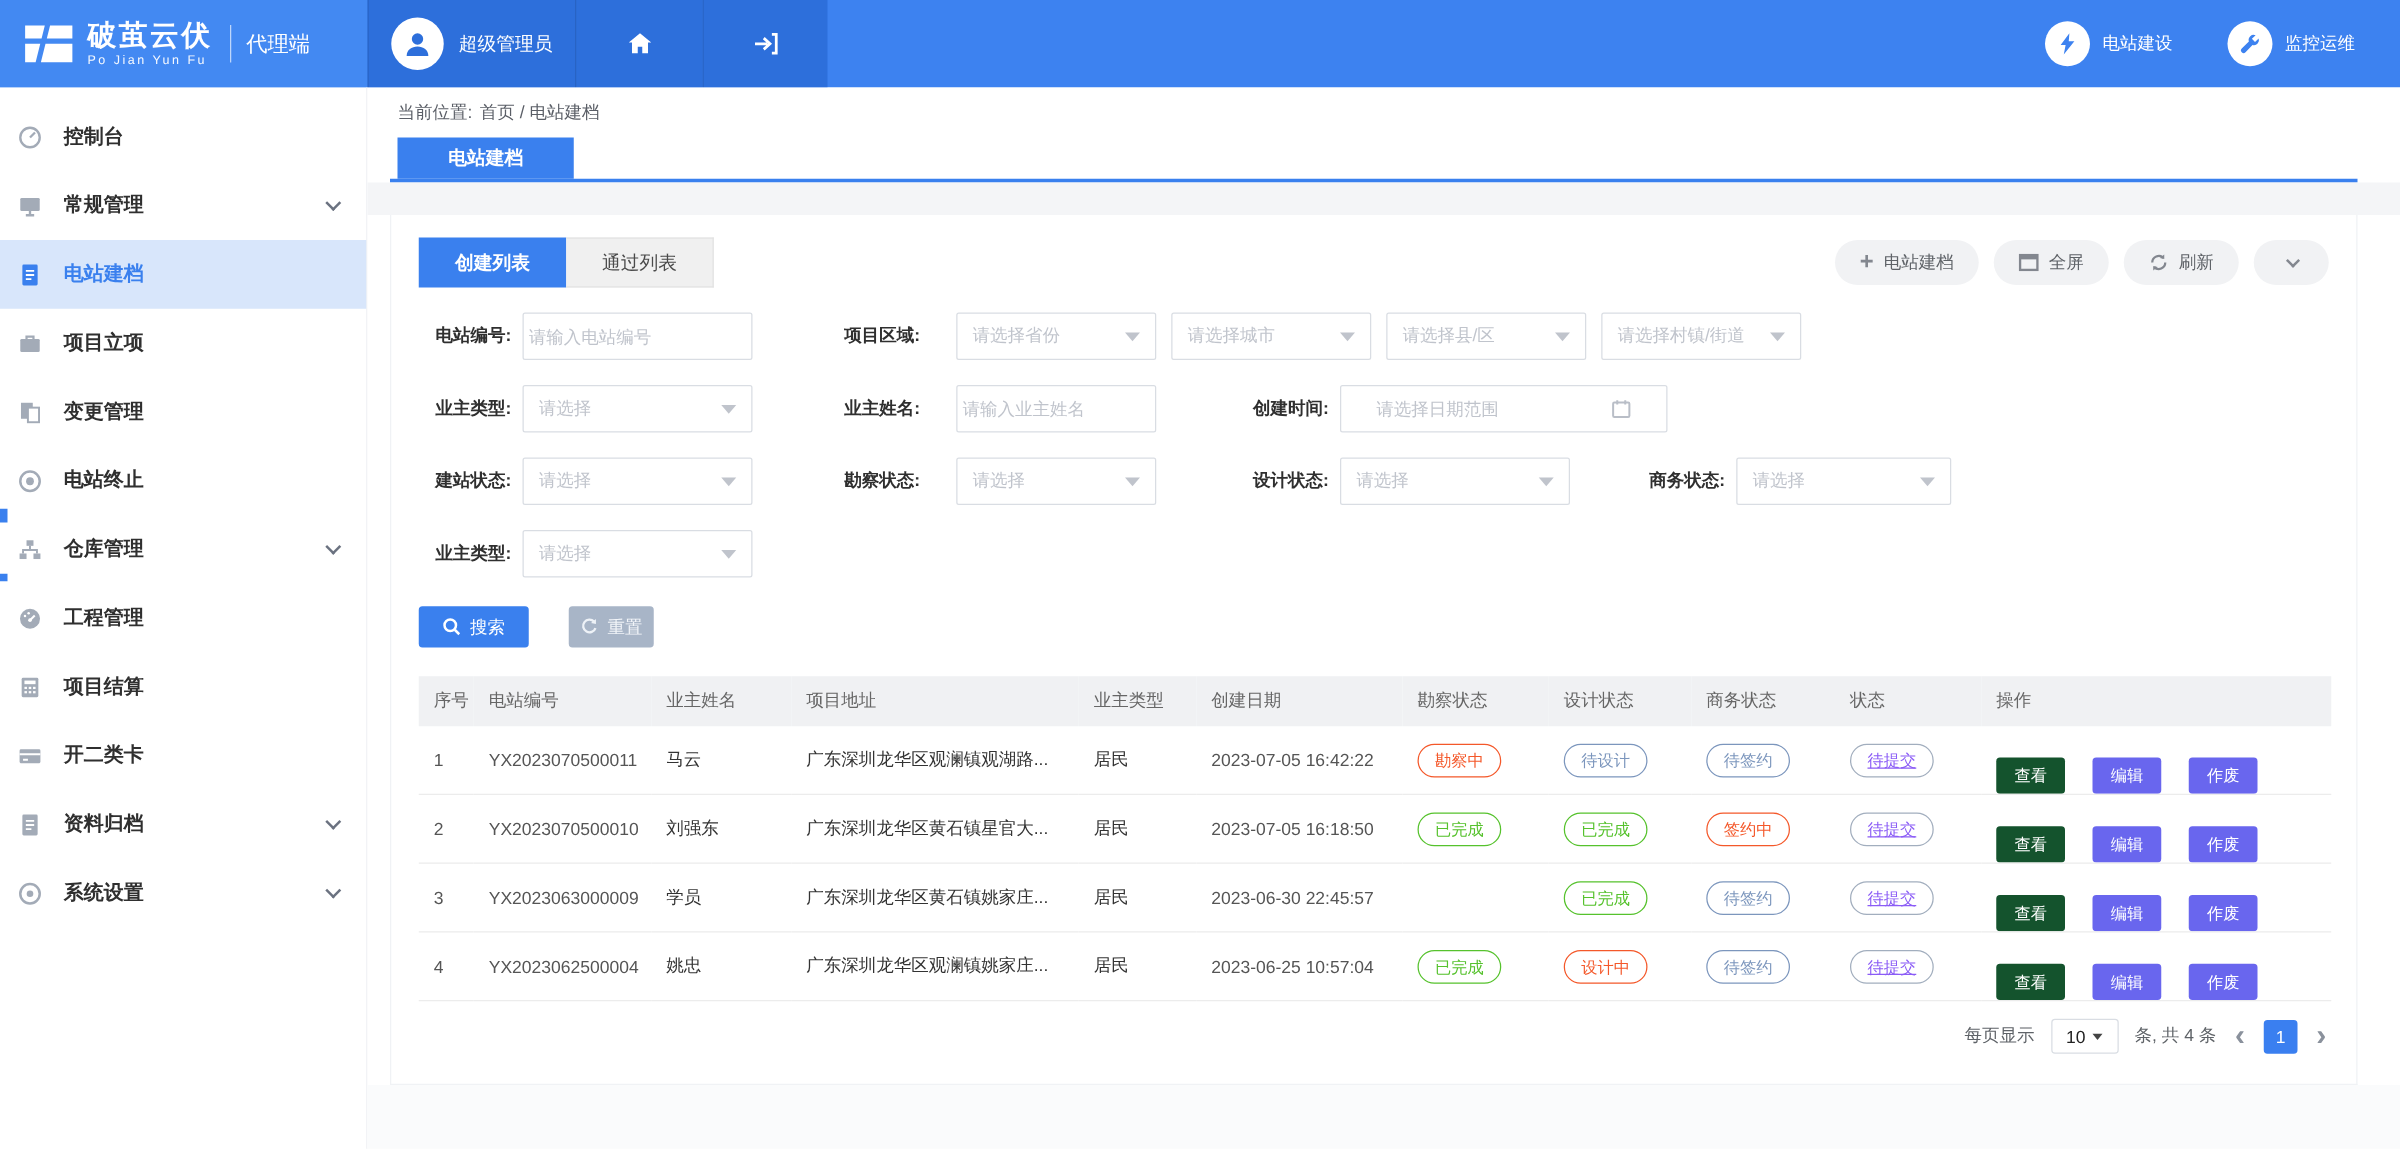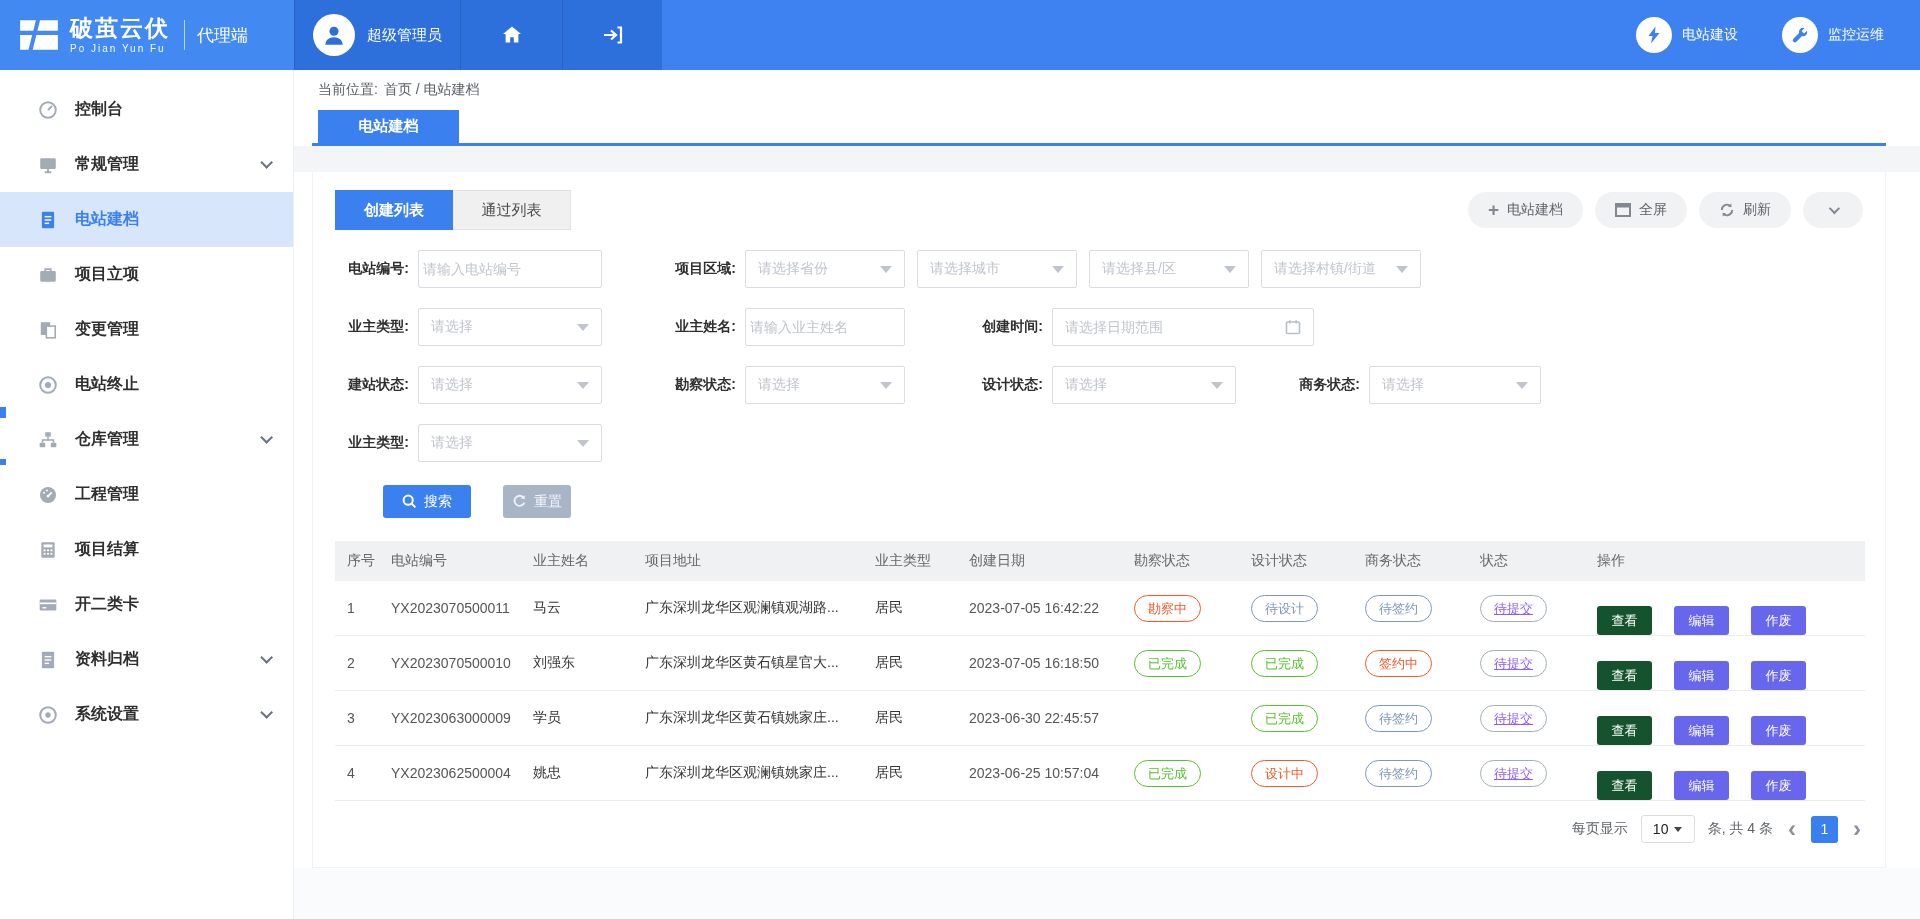--- a/index.html
+++ b/index.html
@@ -23,21 +23,21 @@
   .avatar { width:42px; height:42px; border-radius:50%; background:#fff; display:flex; align-items:center; justify-content:center; flex:none; }
   .seg-user .uname { font-size:15px; }
   .top-actions { margin-left:auto; display:flex; align-items:center; gap:44px; padding-right:36px; }
   .top-act { display:flex; align-items:center; gap:10px; cursor:pointer; }
   .top-act .circ { width:36px; height:36px; border-radius:50%; background:#fff; display:flex; align-items:center; justify-content:center; }
   .top-act .lbl { font-size:14px; }
 
   
   .sidebar { position:absolute; top:70px; left:0; width:294px; bottom:0; background:#fff;
     border-right:1px solid #eef0f3; padding-top:12px; }
-  .side-item { height:55px; display:flex; align-items:center; padding:0 24px 0 38px; gap:17px;
+  .side-item { height:55px; display:flex; align-items:center; padding:0 24px 0 14px; gap:17px;
     font-size:16px; font-weight:700; color:#2f2f2f; cursor:pointer; }
   .side-item .s-ico { width:20px; height:20px; color:#a3abb7; flex:none; display:flex; }
   .side-item.active { background:#d8e6fb; color:#3a80ee; }
   .side-item.active .s-ico { color:#3a80ee; }
   .chev { margin-left:auto; width:9px; height:9px; border-right:2px solid #6b7280; border-bottom:2px solid #6b7280;
     transform:rotate(45deg) translateY(-3px); }
   .side-mark { position:absolute; left:0; width:6px; background:#3a80ee; }
 
   
   .main { position:absolute; left:294px; top:70px; right:0; bottom:0; background:#fff; display:flex; flex-direction:column; }
@@ -70,29 +70,29 @@
   .f-row { display:flex; align-items:center; margin-bottom:20px; }
   .f-label { width:74px; text-align:right; font-size:14px; font-weight:700; color:#2f2f2f; margin-right:9px; flex:none; }
   .f-input, .f-select, .f-date { height:38px; border:1px solid #d9dde3; border-radius:2px; background:#fff;
     font-size:14px; color:#333; }
   .f-input { padding:0 4px; outline:none; }
   .f-input::placeholder { color:#c0c4cc; }
   .f-select { display:flex; align-items:center; padding:0 12px; cursor:pointer; }
   .f-select .ph { color:#c0c4cc; flex:1; white-space:nowrap; overflow:hidden; }
   .caret { width:0; height:0; border-left:6px solid transparent; border-right:6px solid transparent;
     border-top:7px solid #c0c4cc; flex:none; }
-  .f-date { display:flex; align-items:center; padding:0 12px; }
+  .f-date { display:flex; align-items:center; padding:0 28px; }
   .f-date input { border:none; outline:none; flex:1; font-size:14px; }
   .f-date input::placeholder { color:#c0c4cc; }
-  .w184 { width:184px; } .w160 { width:160px; } .w262 { width:262px; } .w172 { width:172px; }
+  .w184 { width:184px; } .w160 { width:160px;margin-left:20px; } .w262 { width:262px; } .w172 { width:172px; }
   .ml60 { margin-left:60px; } .ml64 { margin-left:64px; } .ml50 { margin-left:50px; } .ml12 { margin-left:12px; }
   .btn-row { margin-top:23px; display:flex; align-items:center; gap:32px; }
   .btn { height:33px; border:none; border-radius:3px; color:#fff; font-size:14px; display:flex;
     align-items:center; justify-content:center; gap:7px; cursor:pointer; }
-  .btn-search { width:88px; background:#3a80ee;margin-left:48px; }
+  .btn-search { width:88px; background:#3a80ee; }
   .btn-reset { width:68px; background:#a8b5c7; color:#f2f5f9; }
 
   
   table { width:100%; border-collapse:collapse; margin-top:23px; table-layout:fixed; }
   thead th { background:#f0f1f3; height:40px; font-size:14px; font-weight:400; color:#666;
     text-align:left; padding-left:12px; white-space:nowrap; }
   tbody td { height:49px; border-bottom:1px solid #ececec; font-size:14px; color:#555;
     padding-left:12px; white-space:nowrap; overflow:hidden; }
   td.dark { color:#333; }
   .badge { display:inline-block; height:27px; line-height:25px; padding:0 13px; border-radius:14px;

